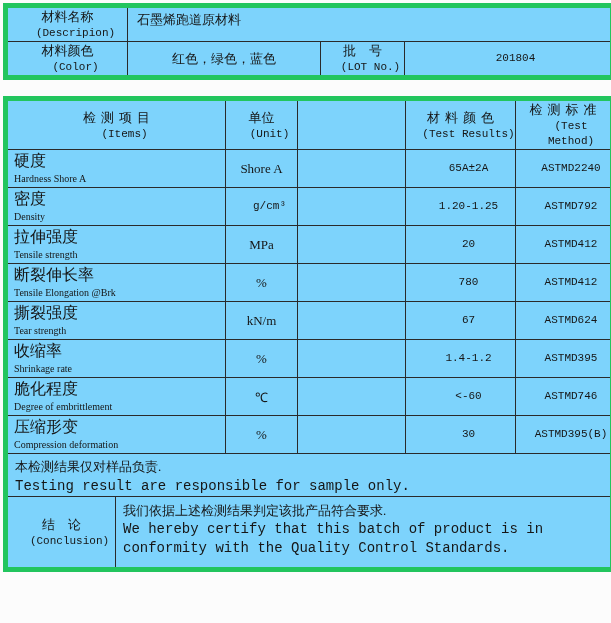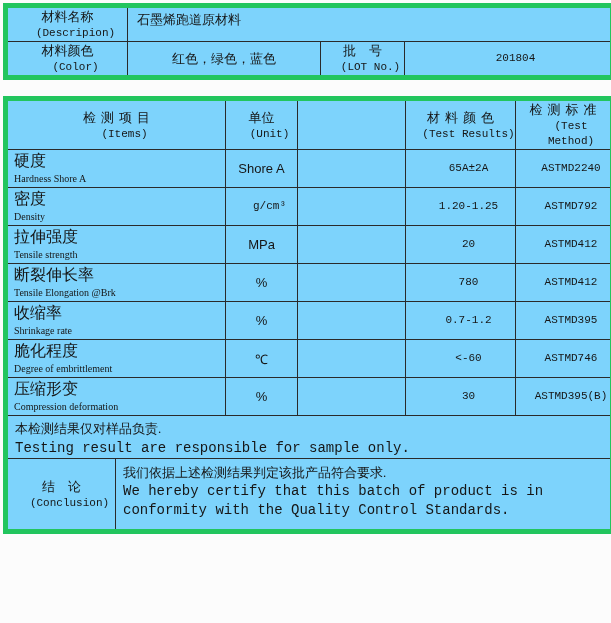--- a/index.html
+++ b/index.html
@@ -14,21 +14,21 @@
   }
   td{border:1px solid #2a2a2a;padding:0;vertical-align:middle;overflow:hidden;}
   .abs{position:absolute;left:3px;}
   #info-table{top:3px;}
   #main-table{top:96px;}
   .c{text-align:center;}
   .zh{font-size:13px;line-height:18px;}
   .hz{letter-spacing:5px;text-indent:5px;}
   .mono{font-family:"Liberation Mono","DejaVu Sans Mono",monospace;font-size:11px;line-height:15px;padding-left:16px;}
   .mono-sm{font-family:"Liberation Mono","DejaVu Sans Mono",monospace;font-size:14px;line-height:19px;}
-  .enserif{font-family:Liberation Sans, sans-serif;font-size:13px;margin-top:23px;}
+  .enserif{font-family:Liberation Serif, serif;font-size:13px;margin-top:23px;}
   .pre{white-space:pre;}
   
   #info-table tr{height:34px;}
   .val-top{vertical-align:top;}
   .name-val{padding:3px 0 0 9px;text-align:left;}
   
   tr.hdr{height:36px;}
   tr.data{height:37px;}
   tr.note{height:42px;}
   tr.concl{height:73px;}
@@ -148,29 +148,39 @@
     <td colspan="2" class="item-cell">
       <div class="item-zh">断裂伸长率</div>
       <div class="item-en">Tensile Elongation @Brk</div>
     </td>
     <td class="c enserif">%</td>
     <td></td>
     <td class="c mono">780</td>
     <td class="c mono">ASTMD412</td>
   </tr>
 
+  <tr class="data">
+    <td colspan="2" class="item-cell">
+      <div class="item-zh">撕裂强度</div>
+      <div class="item-en">Tear strength</div>
+    </td>
+    <td class="c enserif">kN/m</td>
+    <td></td>
+    <td class="c mono">67</td>
+    <td class="c mono">ASTMD624</td>
+  </tr>
 
   <tr class="data">
     <td colspan="2" class="item-cell">
       <div class="item-zh">收缩率</div>
       <div class="item-en">Shrinkage rate</div>
     </td>
     <td class="c enserif">%</td>
     <td></td>
-    <td class="c mono">0.7-1.2</td>
+    <td class="c mono">1.4-1.2</td>
     <td class="c mono">ASTMD395</td>
   </tr>
 
   <tr class="data">
     <td colspan="2" class="item-cell">
       <div class="item-zh">脆化程度</div>
       <div class="item-en">Degree of embrittlement</div>
     </td>
     <td class="c enserif">℃</td>
     <td></td>

